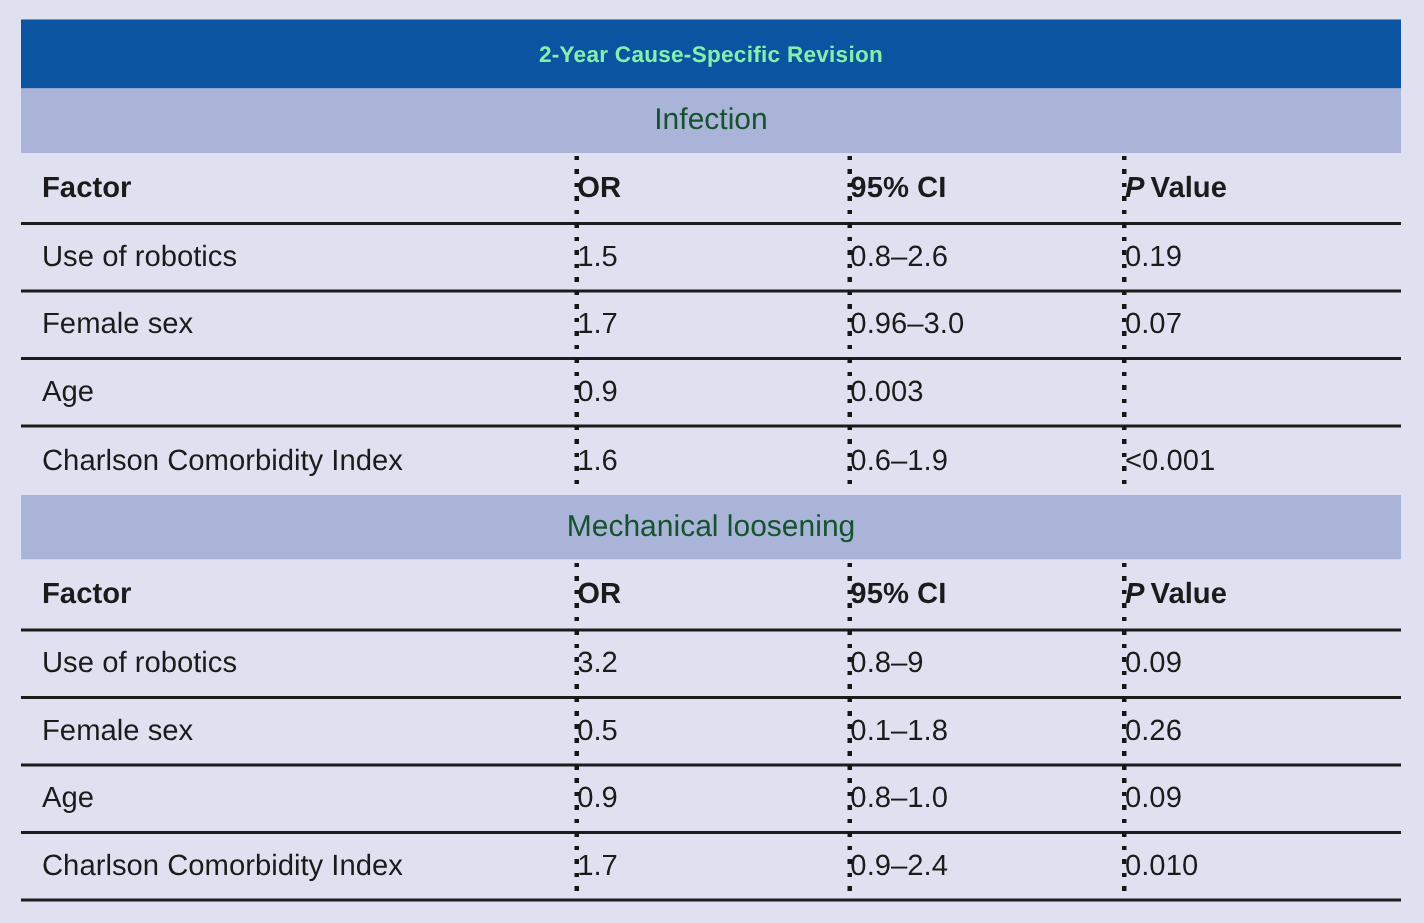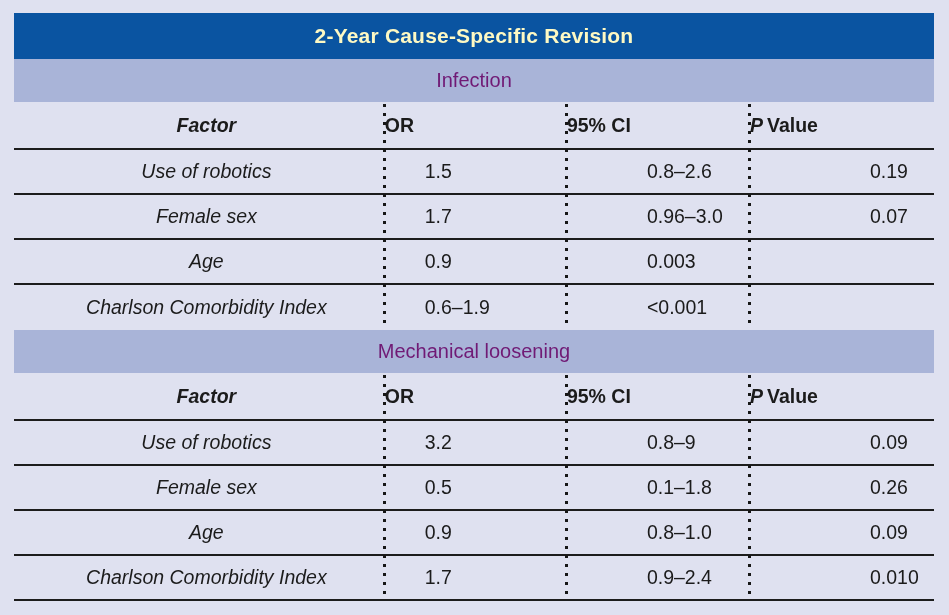--- a/index.html
+++ b/index.html
@@ -22,66 +22,64 @@
     width: 920px;
   }
   .title-bar {
     height: 46px;
     background: #0a54a1;
     display: flex;
     align-items: center;
     justify-content: center;
   }
   .title-bar .title-text {
-    color: #fef9c3;
+    color: #86efac;
     font-weight: bold;
-    font-size: 21px;
+    font-size: 15px;
     letter-spacing: 0.2px;
   }
   .section-band {
     height: 43px;
     background: #a9b4d8;
     display: flex;
     align-items: center;
     justify-content: center;
     font-size: 20px;
-    color: #701a75;
+    color: #14532d;
   }
   .section-body {
     position: relative;
     background: #dfe1f0;
   }
   .trow {
     display: grid;
     grid-template-columns: 40.3% 19.8% 19.9% 20%;
     align-items: center;
   }
   .trow.header-row {
     height: 46px;
     font-weight: bold;
     border-bottom: 2px solid #1c1c1c;
   }
   .trow.data-row {
     height: 43px;
     border-bottom: 2px solid #1c1c1c;
-    gap: 40px;
   }
   .trow.data-row.no-border {
     border-bottom: none;
     height: 45px;
   }
   .cell {
     font-size: 19.5px;
     text-align: left;
     white-space: nowrap;
   }
   .cell.factor {
-    text-align: center;
+    text-align: left;
     padding-left: 14px;
-    font-style: italic;
   }
   .p-italic {
     font-style: italic;
     font-weight: bold;
     padding-right: 4px;
   }
   
   .vlines {
     position: absolute;
     top: 0;
@@ -139,20 +137,21 @@
     </div>
 
     <div class="trow data-row">
       <div class="cell factor">Age</div>
       <div class="cell">0.9</div>
       <div class="cell">0.003</div>
     </div>
 
     <div class="trow data-row no-border">
       <div class="cell factor">Charlson Comorbidity Index</div>
+      <div class="cell">1.6</div>
       <div class="cell">0.6–1.9</div>
       <div class="cell">&lt;0.001</div>
     </div>
 
     <div class="vlines">
       <div class="vline v1"></div>
       <div class="vline v2"></div>
       <div class="vline v3"></div>
     </div>
   </div>

